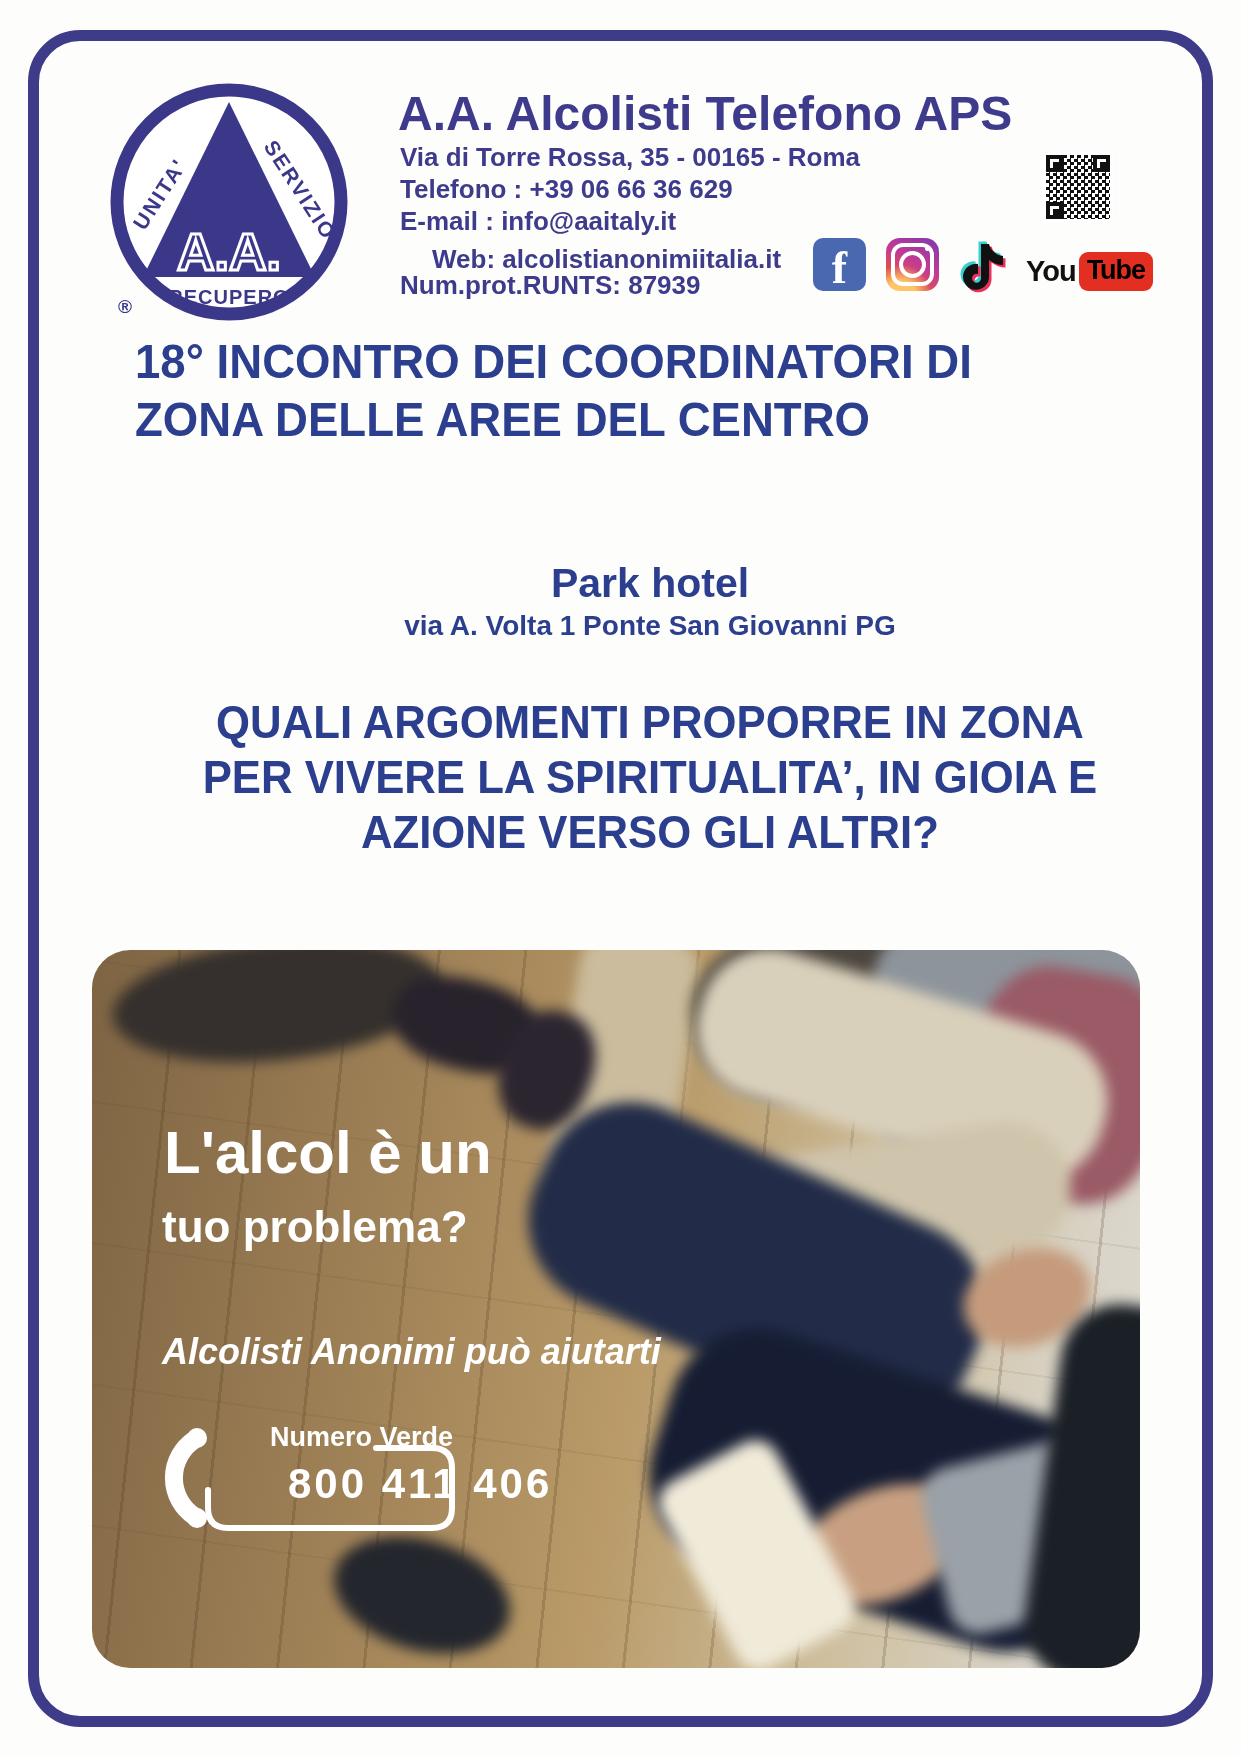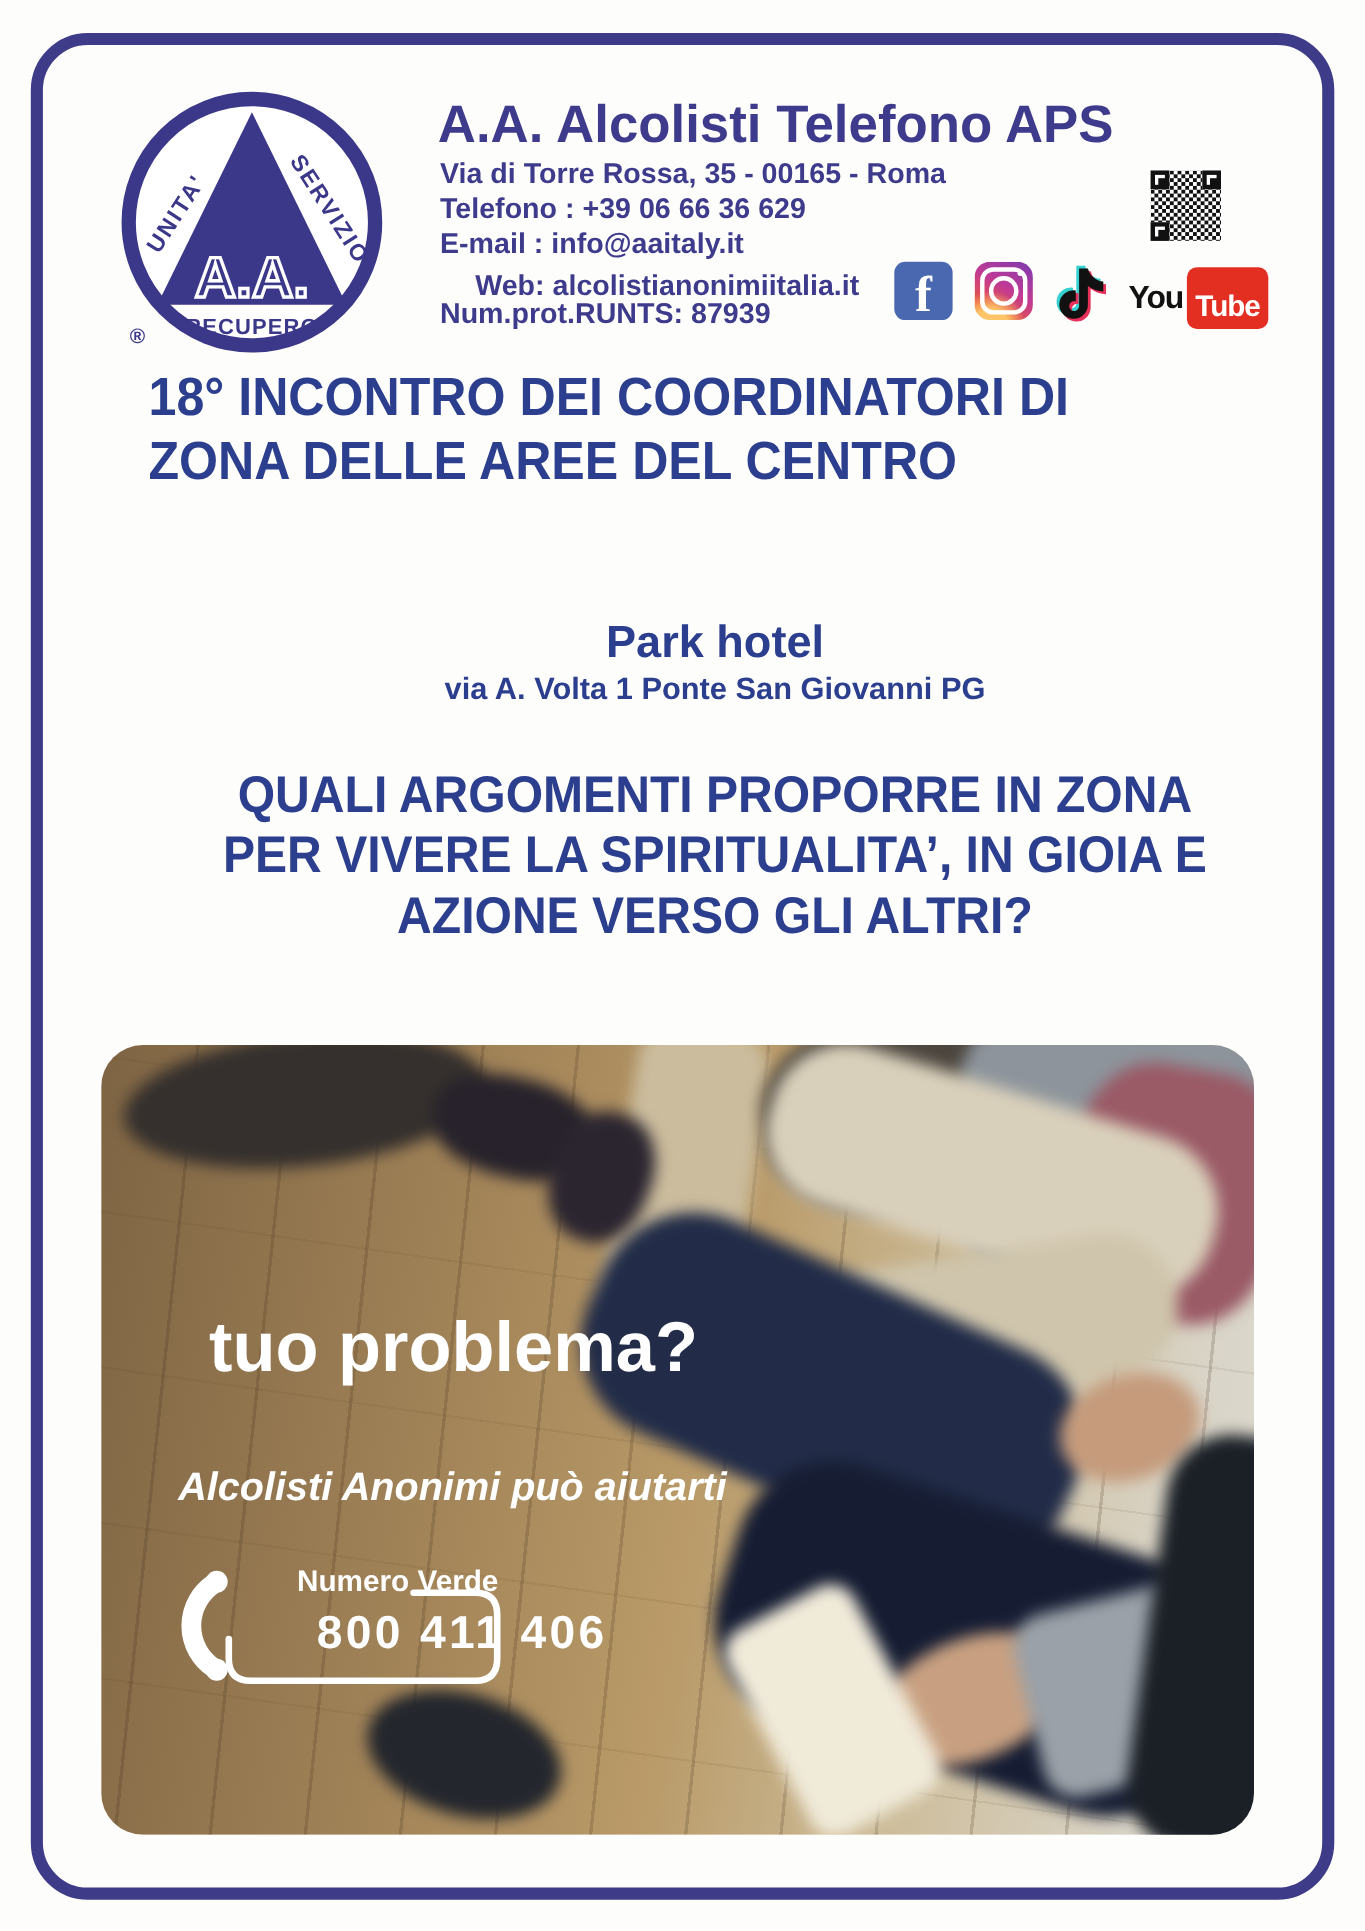--- a/index.html
+++ b/index.html
@@ -28,43 +28,43 @@
       color:#fff;font-weight:bold;font-size:46px;text-align:center;line-height:60px;font-family:"Liberation Serif",serif;}
   .ig{position:absolute;left:886px;top:238px;width:53px;height:53px;border-radius:14px;
       background:radial-gradient(circle at 28% 110%,#fdc468 0 22%,transparent 45%),
       linear-gradient(210deg,#7b3bb0 0%,#c23a94 45%,#e8563f 80%,#f7a34b 100%);}
   .ig .lens{position:absolute;left:13px;top:13px;width:27px;height:27px;border:4px solid #fff;border-radius:50%;box-sizing:border-box;}
   .ig .ring{position:absolute;left:5px;top:5px;width:43px;height:43px;border:4px solid #fff;border-radius:12px;box-sizing:border-box;}
   .ig .dot{position:absolute;right:9px;top:8px;width:5px;height:5px;background:#fff;border-radius:50%;}
   .tiktok{position:absolute;left:958px;top:238px;width:56px;height:56px;}
   .yt{position:absolute;left:1026px;top:251px;height:40px;display:flex;align-items:center;}
   .yt .you{color:#111;font-weight:bold;font-size:29px;letter-spacing:-1px;}
-  .yt .tube{margin-left:3px;background:#e32f22;color:#ffffff;font-weight:bold;font-size:27px;
-      padding:20px 8px 5px 8px;border-radius:9px;letter-spacing:-1px;}
+  .yt .tube{margin-left:3px;background:#e32f22;color:#000000;font-weight:bold;font-size:27px;
+      padding:3px 8px 5px 8px;border-radius:9px;letter-spacing:-1px;}
 
   
   .title{position:absolute;left:135px;top:332px;width:1000px;color:#2c3f8e;font-weight:bold;
       font-size:49px;line-height:58px;transform:scaleX(.93);transform-origin:left top;white-space:nowrap;}
   .dateblock{position:absolute;left:120px;width:1060px;text-align:center;color:#2c3f8e;font-weight:bold;}
   .d-date{top:512px;font-size:41px;} .d-venue{top:560px;font-size:41px;} .d-addr{top:610px;font-size:28px;}
   .question{position:absolute;left:120px;top:694px;width:1060px;text-align:center;color:#2c3f8e;font-weight:bold;
       font-size:47px;line-height:55px;}
   .question .inner{display:inline-block;transform:scaleX(.93);transform-origin:center top;white-space:nowrap;}
 
   
   .photo{position:absolute;left:92px;top:950px;width:1048px;height:718px;border-radius:38px;overflow:hidden;}
   .ph-base{position:absolute;inset:0;background:
       linear-gradient(100deg,#7e6443 0%,#a08257 30%,#b99a68 52%,#cdbd9b 72%,#d9d4c7 90%,#dedbd2 100%);}
   .ph-planks{position:absolute;inset:0;background:
       repeating-linear-gradient(96deg,rgba(55,35,15,.22) 0 3px,rgba(255,255,255,0) 3px 86px),
       repeating-linear-gradient(8deg,rgba(80,55,25,.10) 0 2px,rgba(255,255,255,0) 2px 140px);opacity:.8;}
   .blob{position:absolute;filter:blur(7px);}
   .ph-text{position:absolute;color:#fff;font-weight:bold;white-space:nowrap;}
   .hl1{left:72px;top:168px;font-size:60px;}
-  .hl2{left:70px;top:237px;font-size:64px;margin-left:28px;}
+  .hl2{left:70px;top:252px;font-size:44px;}
   .sub{left:70px;top:381px;font-size:36px;font-style:italic;}
   .nv{position:absolute;left:62px;top:466px;width:410px;height:125px;}
   .nv-label{position:absolute;left:116px;top:6px;font-size:27px;font-weight:bold;color:#fff;white-space:nowrap;text-align:right;}
   .nv-number{position:absolute;left:122px;top:44px;font-size:42px;font-weight:bold;color:#fff;letter-spacing:3px;white-space:nowrap;margin-left:12px;}
 </style>
 </head>
 <body>
 
 <div class="page">
   <div class="frame"></div>
@@ -141,20 +141,21 @@
     <div class="blob" style="left:430px;top:210px;width:470px;height:210px;background:#222c48;border-radius:90px;transform:rotate(24deg);"></div>
     <div class="blob" style="left:560px;top:420px;width:460px;height:240px;background:#161d33;border-radius:90px;transform:rotate(18deg);"></div>
     <div class="blob" style="left:870px;top:300px;width:130px;height:95px;background:#c59b7c;border-radius:50%;transform:rotate(-18deg);"></div>
     <div class="blob" style="left:700px;top:540px;width:180px;height:110px;background:#c8a081;border-radius:50%;transform:rotate(-22deg);"></div>
     <div class="blob" style="left:600px;top:500px;width:130px;height:210px;background:#f0ead9;border-radius:24px;transform:rotate(-28deg);"></div>
     <div class="blob" style="left:840px;top:490px;width:270px;height:170px;background:#9aa1a8;border-radius:30px;transform:rotate(-14deg);"></div>
     <div class="blob" style="left:950px;top:360px;width:220px;height:380px;background:#1b2027;border-radius:60px;transform:rotate(8deg);"></div>
     <div class="blob" style="left:240px;top:590px;width:180px;height:110px;background:#23262d;border-radius:50%;transform:rotate(16deg);"></div>
     <div class="blob" style="left:410px;top:60px;width:90px;height:120px;background:#2b2530;border-radius:45%;transform:rotate(20deg);"></div>
 
+    <div class="ph-text hl1">L'alcol è un</div>
     <div class="ph-text hl2">tuo problema?</div>
     <div class="ph-text sub">Alcolisti Anonimi può aiutarti</div>
 
     <div class="nv">
       <svg width="410" height="125" viewBox="0 0 410 125" style="position:absolute;left:0;top:0;">
         <path d="M 222 32 L 278 32 Q 298 32 298 52 L 298 92 Q 298 112 278 112 L 74 112 Q 54 112 54 92 L 54 74" fill="none" stroke="#ffffff" stroke-width="6" stroke-linecap="round"></path>
         <g>
           <path d="M 40 24 A 46 46 0 0 0 40 100" fill="none" stroke="#ffffff" stroke-width="18" stroke-linecap="round"></path>
           <circle cx="43" cy="22" r="10" fill="#ffffff"></circle>
           <circle cx="43" cy="102" r="10" fill="#ffffff"></circle>

